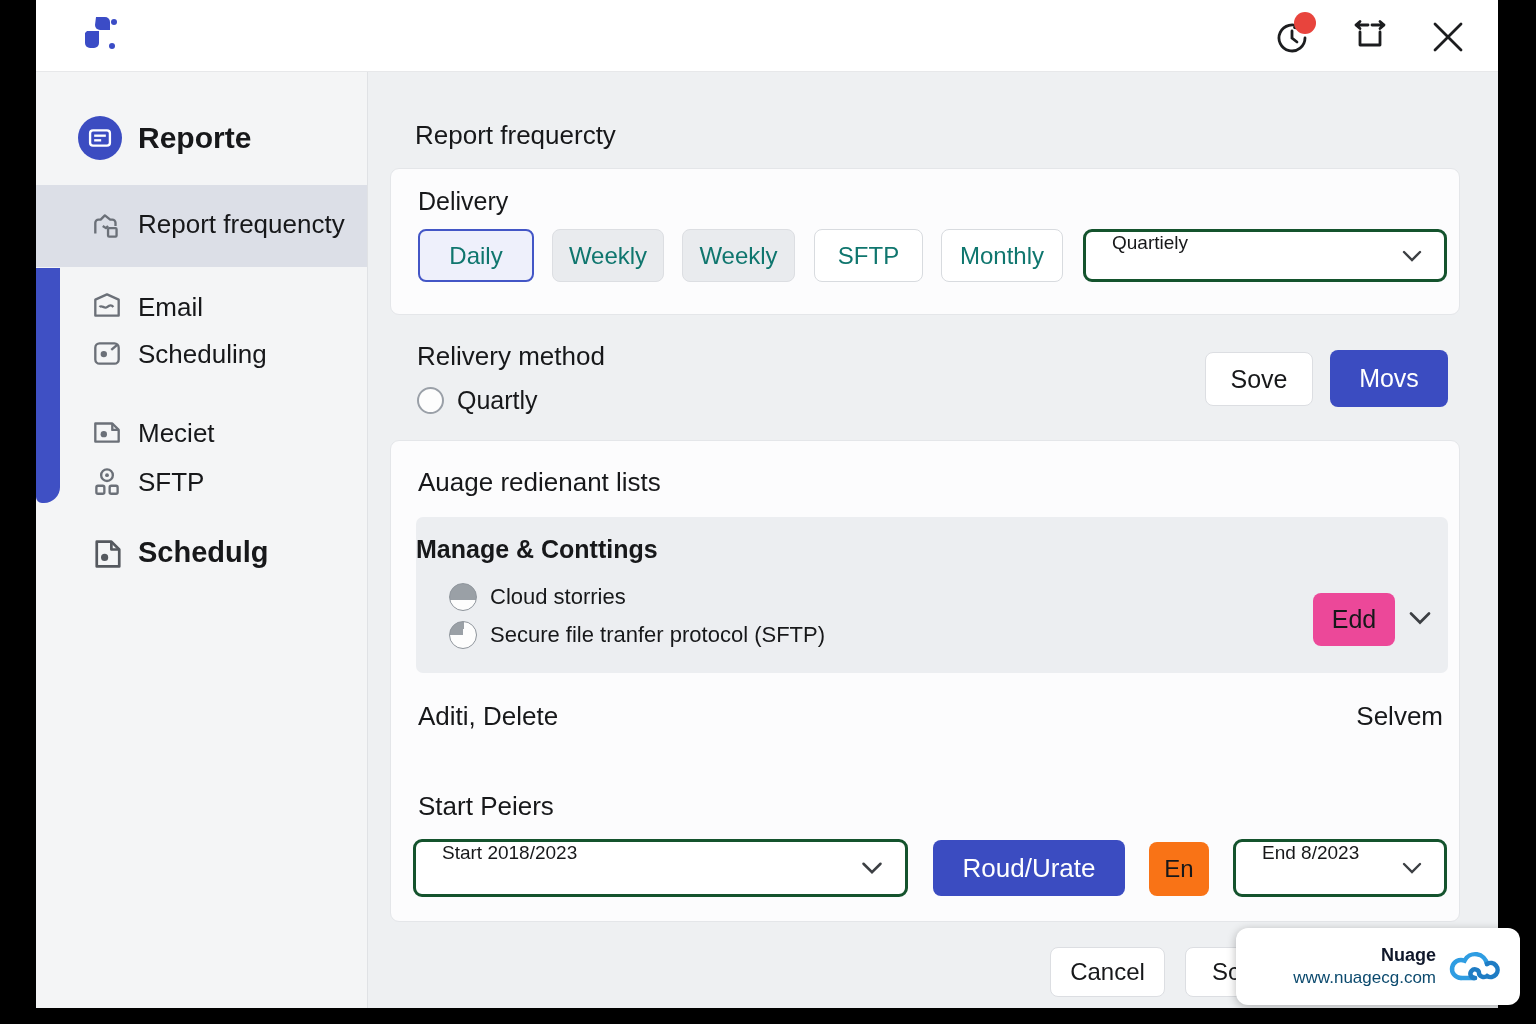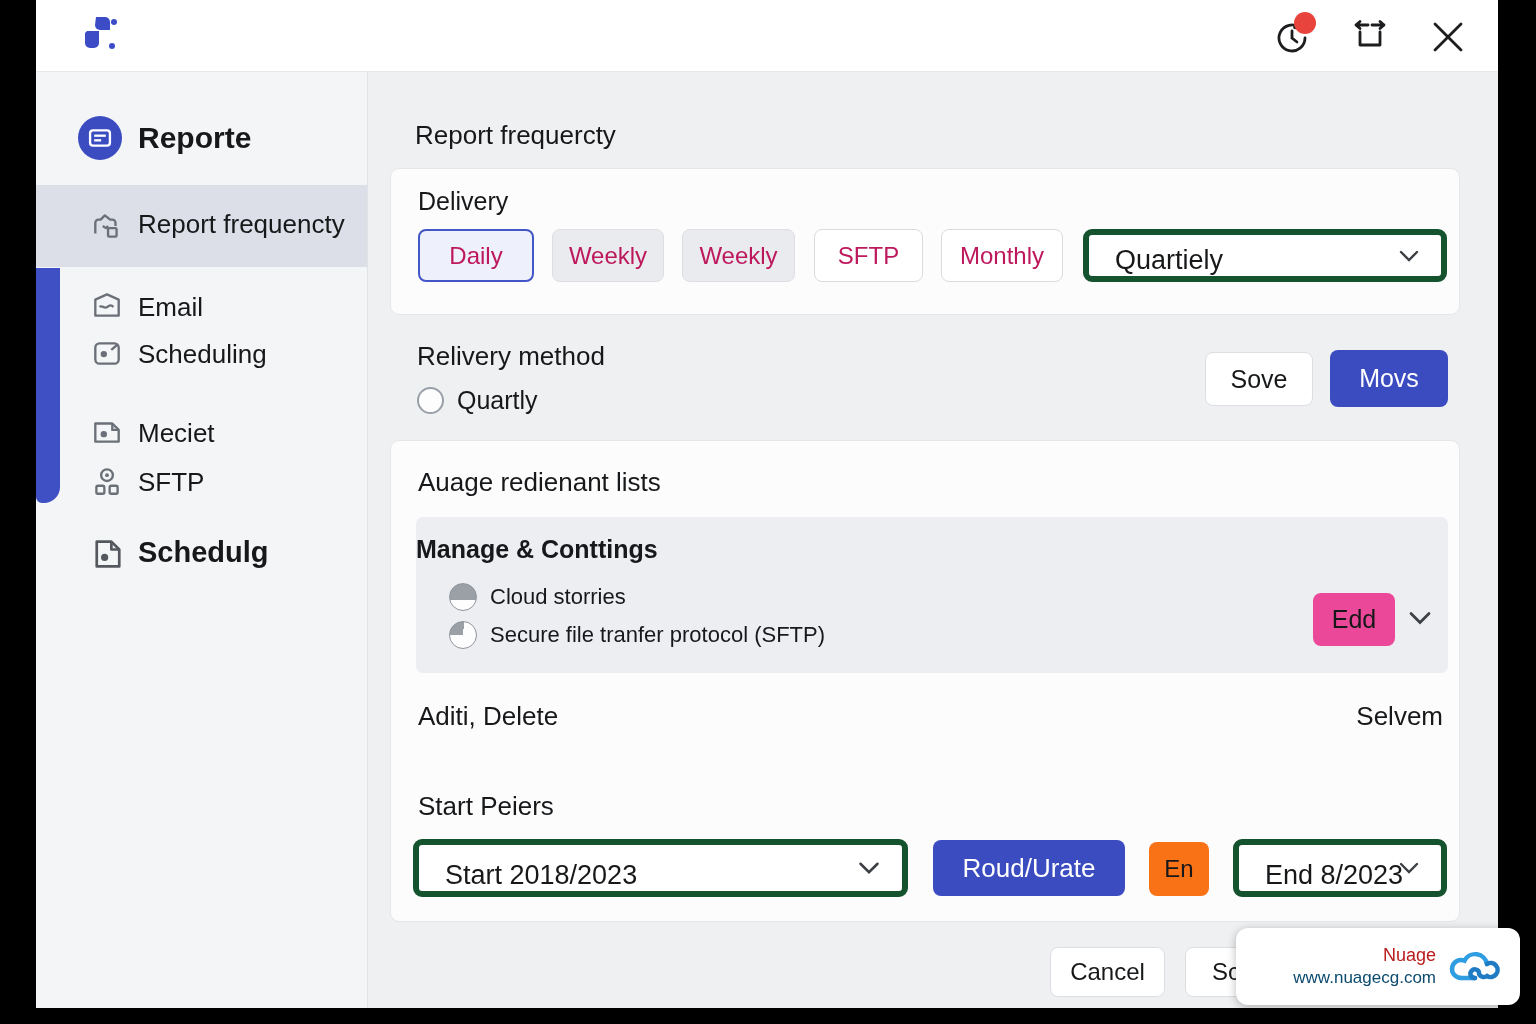--- a/index.html
+++ b/index.html
@@ -37,27 +37,27 @@
   .sb-item.bold .label { font-weight:700; font-size:29px; top:4px; }
 
   
   .main { position:relative; flex:1; background:#eef0f2; }
   .page-title { position:absolute; left:47px; top:48px; font-size:26px; }
 
   .card { position:absolute; background:#fcfcfd; border:1px solid #e4e6e9; border-radius:9px; }
   .card1 { left:22px; top:96px; width:1070px; height:147px; }
   .card1 .sec-label { position:absolute; left:27px; top:18px; font-size:25px; }
   .pill-row { position:absolute; left:27px; top:60px; height:54px; }
-  .pill { position:absolute; top:0; height:53px; border-radius:8px; font-size:24px; color:#be185d;
+  .pill { position:absolute; top:0; height:53px; border-radius:8px; font-size:24px; color:#0f766e;
           display:flex; align-items:center; justify-content:center; cursor:pointer;
           background:#fff; border:1px solid #d8dbdf; }
   .pill.selected { border:2px solid #4356c6; background:#eef0fb; }
   .pill.gray { background:#e9ebee; border:1px solid #dcdee2; }
-  .select { position:absolute; background:#fff; border:6px solid #14532d; border-radius:9px;
-            display:flex; align-items:flex-end; font-size:27px; cursor:pointer; }
+  .select { position:absolute; background:#fff; border:3px solid #14532d; border-radius:9px;
+            display:flex; align-items:flex-start; font-size:19px; cursor:pointer; }
   .select .val { padding-left:26px; }
   .select .chev { position:absolute; right:20px; top:50%; transform:translateY(-50%); }
 
   .sec2-title { position:absolute; left:49px; top:269px; font-size:26px; }
   .radio-row { position:absolute; left:49px; top:314px; display:flex; align-items:center; cursor:pointer; }
   .radio { width:27px; height:27px; border-radius:50%; border:2.5px solid #9aa0a8; background:#fdfdfd; }
   .radio-row .label { margin-left:13px; font-size:25px; }
 
   .btn { position:absolute; border-radius:8px; display:flex; align-items:center; justify-content:center;
          font-size:25px; cursor:pointer; background:#fff; border:1px solid #dcdee2; color:#17181a; }
@@ -85,21 +85,21 @@
   .btn-en { left:758px; top:401px; width:60px; height:54px; background:#f97316; border:none; font-size:24px; }
   .sel-end { left:842px; top:398px; width:214px; height:58px; }
 
   .btn-cancel { left:682px; top:875px; width:115px; height:50px; font-size:24px; }
   .btn-sched { left:817px; top:875px; width:132px; height:50px; font-size:24px; justify-content:flex-start; padding-left:26px; }
 
   
   .watermark { position:absolute; left:1236px; top:928px; width:284px; height:77px; background:#fff; border-radius:12px;
                box-shadow:0 2px 10px rgba(0,0,0,.28); z-index:9; display:flex; align-items:center; justify-content:flex-end; }
   .wm-text { text-align:right; margin-right:12px; }
-  .wm-name { font-size:18px; font-weight:400; color:#b91c1c; }
+  .wm-name { font-size:18px; font-weight:700; color:#0f172a; }
   .wm-url { font-size:17px; color:#0c4a6e; margin-top:2px; }
   .wm-logo { margin-right:16px; }
 </style>
 </head>
 <body>
 
 <div class="window">
 
   <div class="titlebar">
     <svg class="app-logo" viewBox="0 0 44 44">

